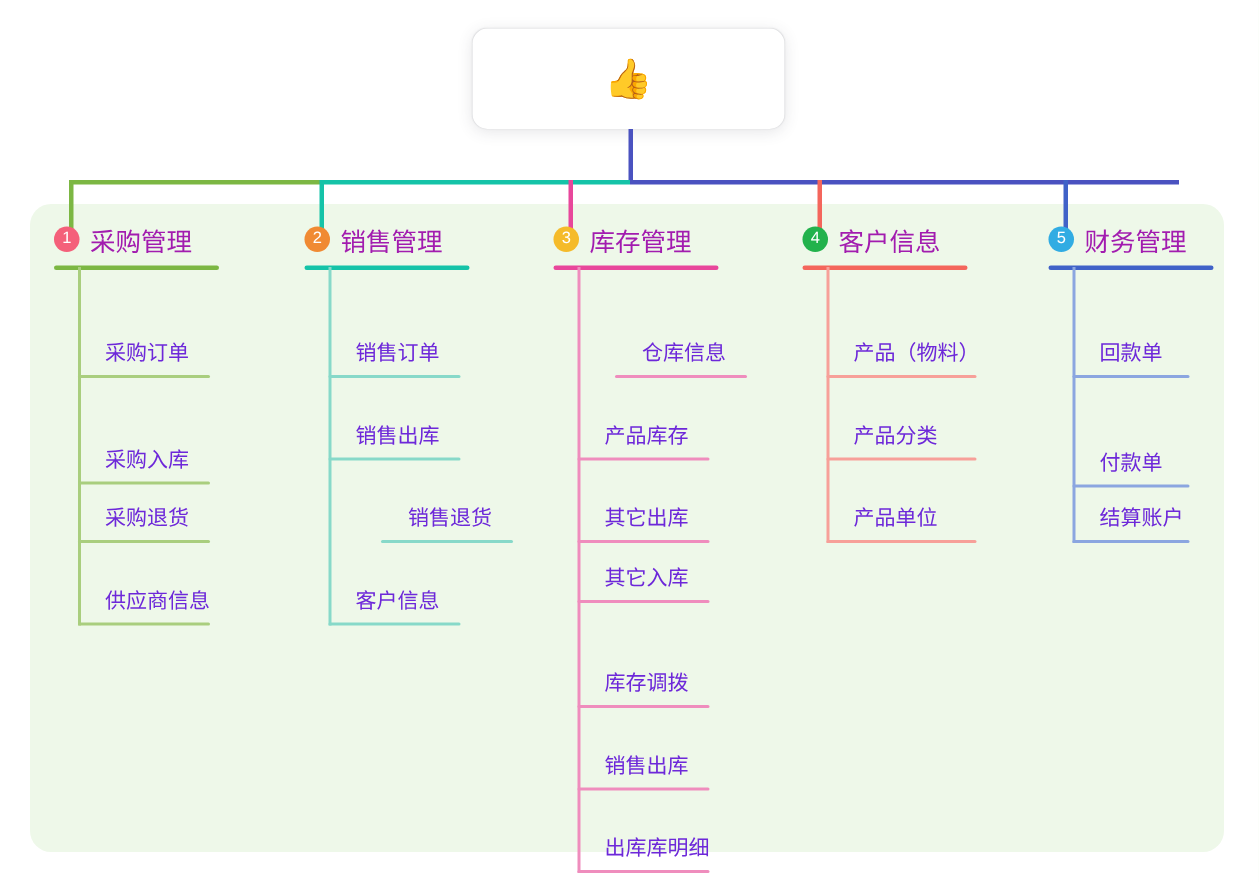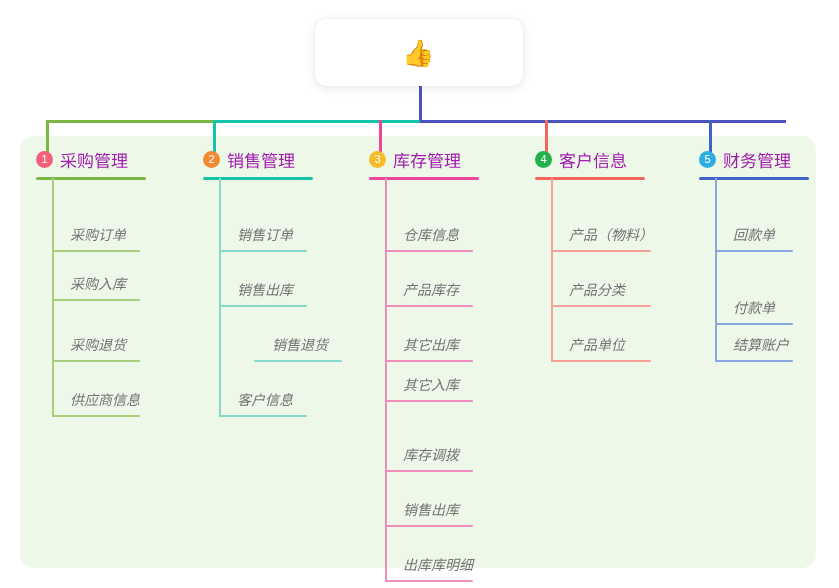--- a/index.html
+++ b/index.html
@@ -110,23 +110,22 @@
   .leaf {
     position: absolute;
     left: 16px;
     height: 38px;
   }
   .leaf-text {
     position: absolute;
     left: 18px;
     top: 8px;
     font-size: 14px;
-    color: #737373;
+    color: #6d28d9;
     white-space: nowrap;
-    font-style: italic;
   }
   .leaf-underline {
     position: absolute;
     left: 0;
     top: 34px;
     height: 2px;
     border-radius: 1px;
   }
 </style>
 </head>
@@ -157,21 +156,21 @@
         <div class="branch-head">
           <span class="badge" style="background: rgb(244, 96, 122);">1</span>
           <span class="branch-label">采购管理</span>
         </div>
         <div class="branch-underline" style="width: 110px; background: rgb(124, 183, 67);"></div>
         <div class="spine" style="height: 239px; background: rgb(169, 206, 126);"></div>
         <div class="leaf" style="top: 68px; width: 88px;">
           <span class="leaf-text">采购订单</span>
           <div class="leaf-underline" style="width: 88px; background: rgb(169, 206, 126);"></div>
         </div>
-        <div class="leaf" style="top: 117px; width: 88px;">
+        <div class="leaf" style="top: 139px; width: 88px;">
           <span class="leaf-text">采购入库</span>
           <div class="leaf-underline" style="width: 88px; background: rgb(169, 206, 126);"></div>
         </div>
         <div class="leaf" style="top: 178px; width: 88px;">
           <span class="leaf-text">采购退货</span>
           <div class="leaf-underline" style="width: 88px; background: rgb(169, 206, 126);"></div>
         </div>
         <div class="leaf" style="top: 233px; width: 88px;">
           <span class="leaf-text">供应商信息</span>
           <div class="leaf-underline" style="width: 88px; background: rgb(169, 206, 126);"></div>
@@ -201,21 +200,21 @@
           <div class="leaf-underline" style="width: 88px; background: rgb(135, 217, 201);"></div>
         </div>
       </div>
       <div class="branch" style="left: 369px;">
         <div class="branch-head">
           <span class="badge" style="background: rgb(245, 187, 42);">3</span>
           <span class="branch-label">库存管理</span>
         </div>
         <div class="branch-underline" style="width: 110px; background: rgb(232, 71, 155);"></div>
         <div class="spine" style="height: 404px; background: rgb(239, 141, 189);"></div>
-        <div class="leaf" style="top: 68px; width: 88px;">
+        <div class="leaf" style="top: 68px; width: 88px; margin-left: 25px;">
           <span class="leaf-text">仓库信息</span>
           <div class="leaf-underline" style="width: 88px; background: rgb(239, 141, 189);"></div>
         </div>
         <div class="leaf" style="top: 123px; width: 88px;">
           <span class="leaf-text">产品库存</span>
           <div class="leaf-underline" style="width: 88px; background: rgb(239, 141, 189);"></div>
         </div>
         <div class="leaf" style="top: 178px; width: 88px;">
           <span class="leaf-text">其它出库</span>
           <div class="leaf-underline" style="width: 88px; background: rgb(239, 141, 189);"></div>

